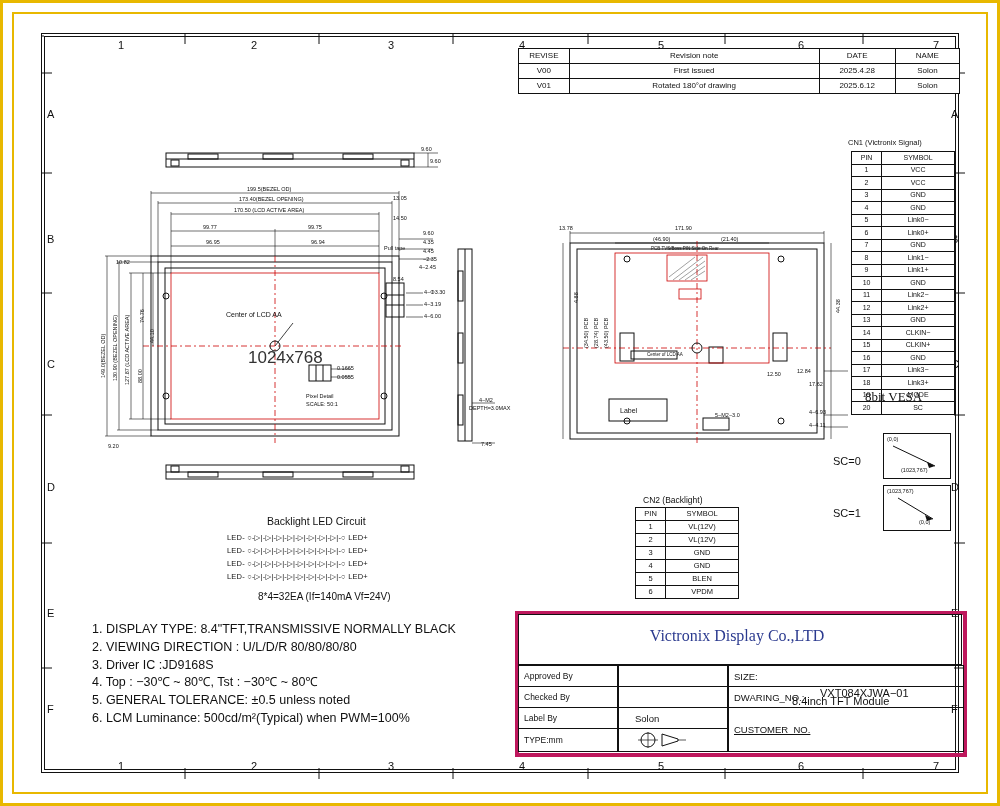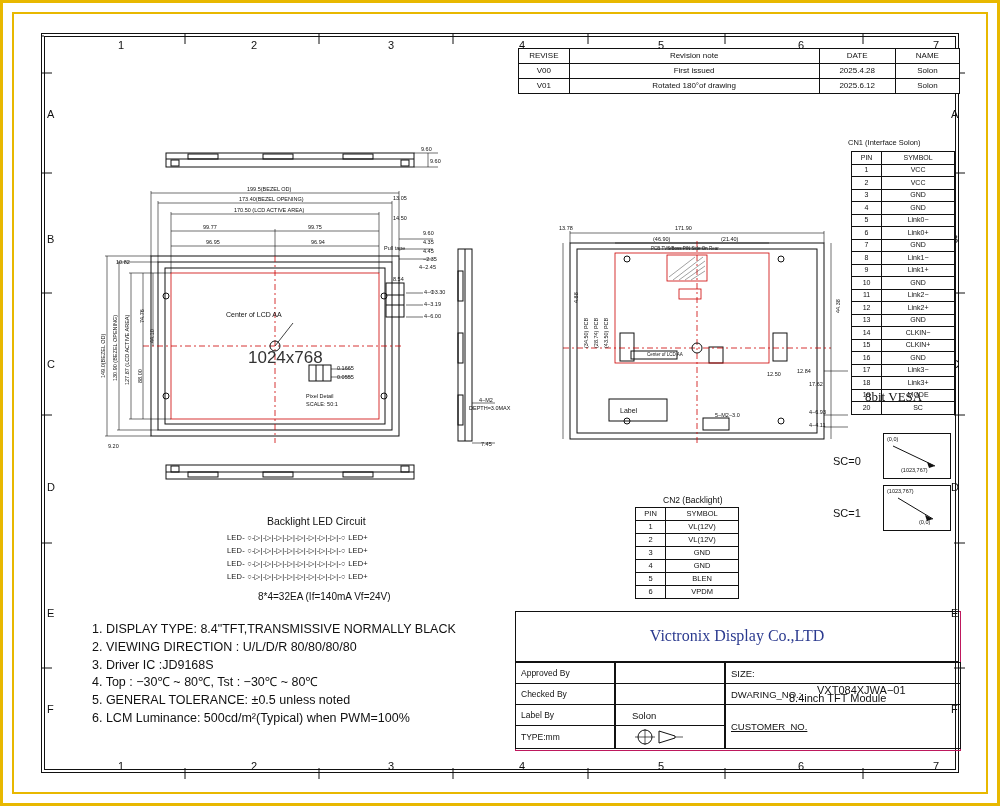--- a/index.html
+++ b/index.html
@@ -24,21 +24,21 @@
 
   
   #cn1{left:848px;top:148px;width:104px;}
   #cn1 td{height:11.5px;font-size:7px;}
 
   
   #cn2{left:632px;top:490px;width:104px;}
   #cn2 td{height:12px;font-size:7.5px;}
 
   
-  #titleblock{position:absolute;left:512px;top:608px;width:444px;height:138px;border:1px solid #be185d;}
+  #titleblock{position:absolute;left:512px;top:608px;width:444px;height:138px;border:4px solid #be185d;}
   #titleblock .cell{position:absolute;box-sizing:border-box;border:1px solid #111;font-size:9px;display:flex;align-items:center;padding-left:5px;}
   .company{position:absolute;left:512px;top:608px;width:444px;height:50px;display:flex;align-items:center;justify-content:center;font-size:16px;color:#2b3a8f;font-family:"Liberation Serif",serif;}
 
   .notes{position:absolute;left:75px;top:618px;font-size:12.5px;line-height:1.42;font-family:"Liberation Sans",sans-serif;}
   .notes .hdr{font-size:13px;}
 
   .sc-box{position:absolute;border:1px solid #111;box-sizing:border-box;}
   .sc-lbl{position:absolute;font-size:11px;}
 
   .vesa{position:absolute;font-size:13px;font-family:"Liberation Serif",serif;}
@@ -136,21 +136,21 @@
     </tr>
     <tr>
       <td>V01</td>
       <td>Rotated 180°of drawing</td>
       <td>2025.6.12</td>
       <td>Solon</td>
     </tr>
   </tbody>
     </table>
 
-  <div class="txt sm" style="left:845px;top:135px;font-size:7.5px;">CN1 (Interface Solon)</div>
+  <div class="txt sm" style="left:845px;top:135px;font-size:7.5px;">CN1 (Victronix Signal)</div>
   <table class="tbl" id="cn1">
     <tbody>
         <tr>
       <td style="width:28px">PIN</td>
       <td style="width:76px">SYMBOL</td>
     </tr>
     <tr>
           <td>1</td>
           <td>VCC</td>
         </tr>
@@ -227,21 +227,21 @@
           <td>MODE</td>
         </tr>
     <tr>
           <td>20</td>
           <td>SC</td>
         </tr>
   </tbody>
     </table>
   <div class="vesa" style="left:862px;top:386px;">8bit VESA</div>
 
-  <div class="txt" style="left:640px;top:492px;font-size:8.5px;margin-left:20px;">CN2 (Backlight)</div>
+  <div class="txt" style="left:640px;top:492px;font-size:8.5px;">CN2 (Backlight)</div>
   <table class="tbl" id="cn2" style="top:504px">
     <tbody>
         <tr>
       <td style="width:28px">PIN</td>
       <td style="width:76px">SYMBOL</td>
     </tr>
     <tr>
           <td>1</td>
           <td>VL(12V)</td>
         </tr>

